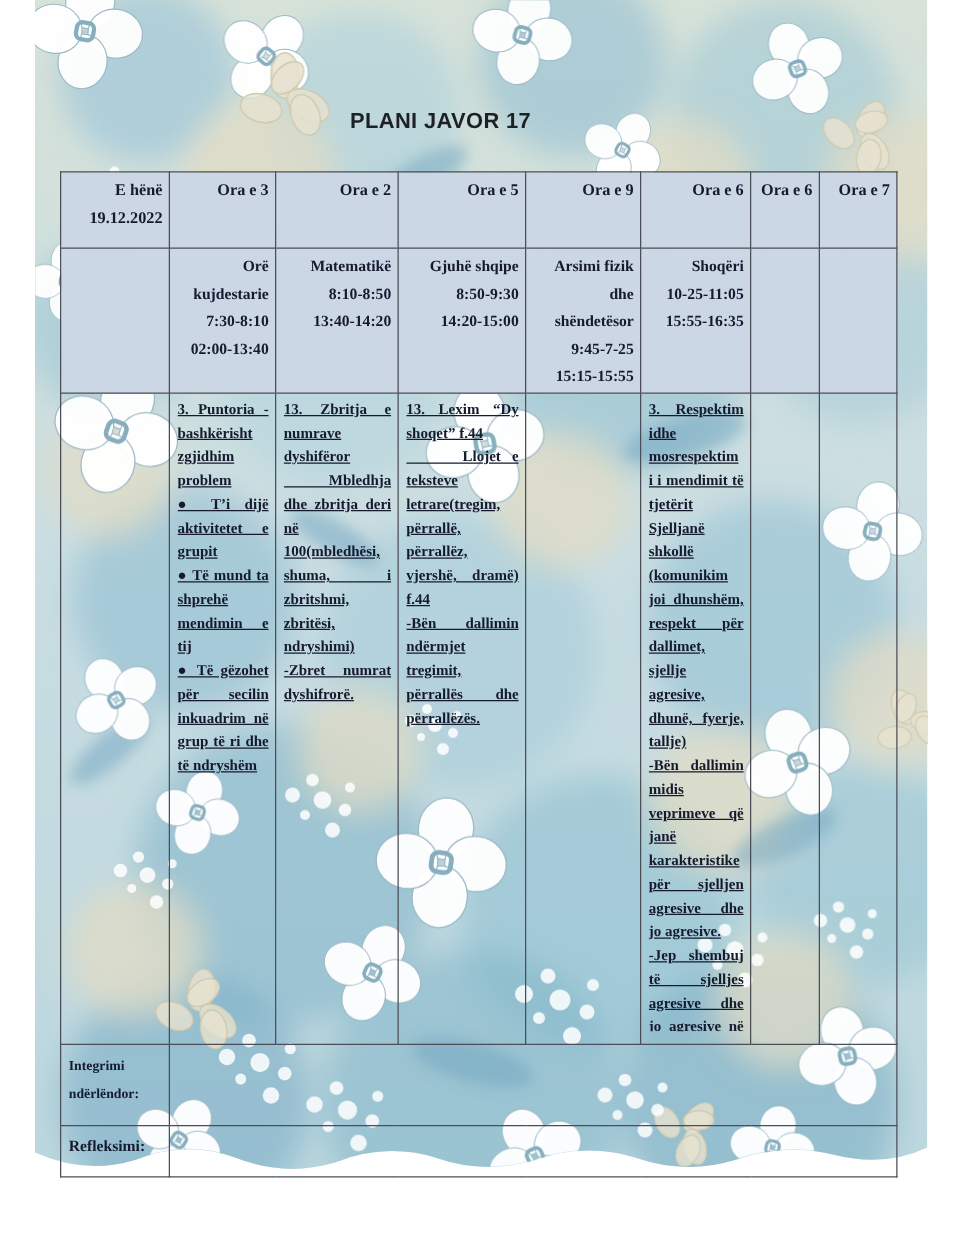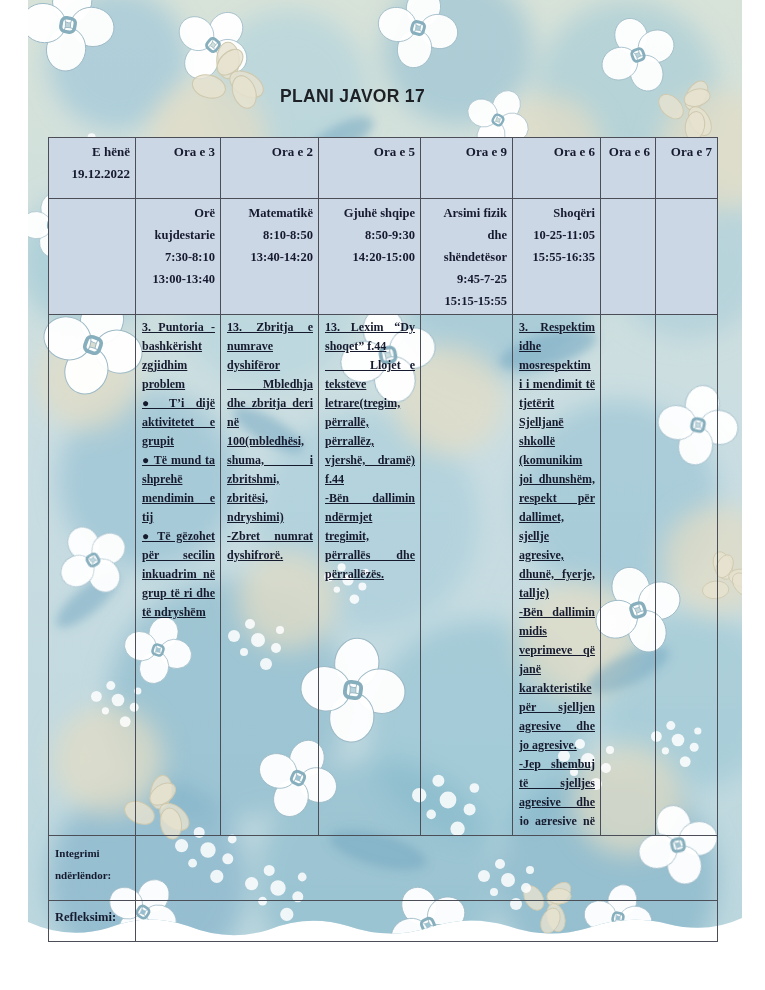--- a/index.html
+++ b/index.html
@@ -215,21 +215,21 @@
           <div class="celltext">Ora e 7</div>
         </td>
   </tr>
   <tr class="r2">
     <td class="fill">
           <div class="celltext"></div>
         </td>
     <td class="fill">
           <div class="celltext">Orë kujdestarie
 7:30-8:10
-13:00-13:40</div>
+02:00-13:40</div>
         </td>
     <td class="fill">
           <div class="celltext">Matematikë
 8:10-8:50
 13:40-14:20</div>
         </td>
     <td class="fill">
           <div class="celltext">Gjuhë shqipe
 8:50-9:30
 14:20-15:00</div>

